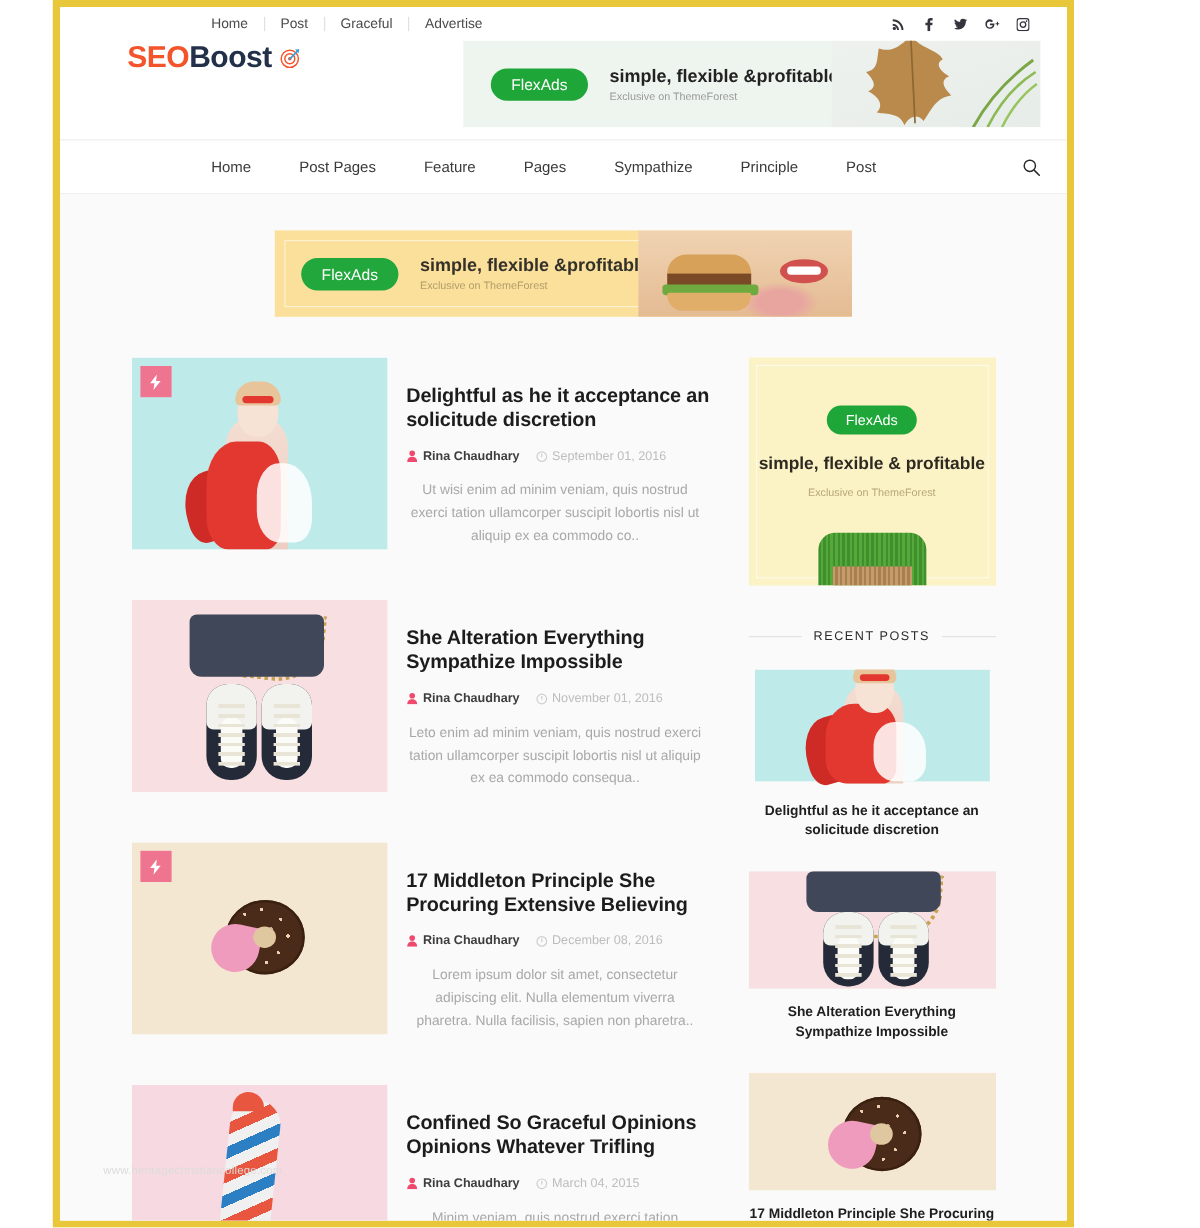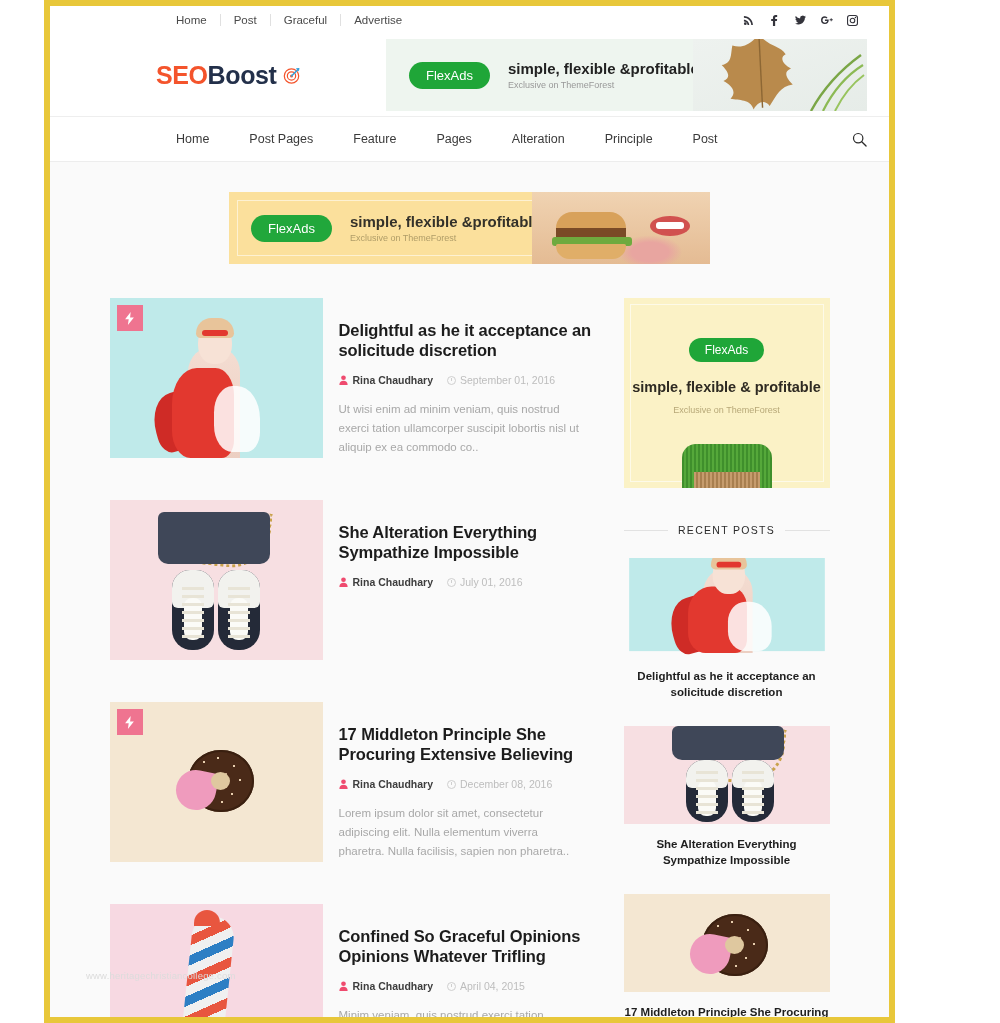--- a/index.html
+++ b/index.html
@@ -60,22 +60,22 @@
     align-items: center;
     justify-content: center;
     width: 13px; height: 13px;
   }
   .social svg { display: block; }
 
   
   .header {
     height: 82px;
     display: flex;
-    align-items: center;
-    padding: 0 22px 0 106px;
+    align-items: flex-start;
+    padding: 0 22px 0 56px;
     background: #fff;
     gap: 44px;
   }
   .logo {
     display: flex;
     align-items: center;
     gap: 7px;
     text-decoration: none;
   }
   .logo-text { font-size: 25px; font-weight: bold; letter-spacing: -0.4px; }
@@ -269,20 +269,21 @@
   .meta-date .circ::after {
     content: ""; position: absolute; left: 3px; top: 1.5px;
     width: 1px; height: 3px; background: #cfcfcf;
   }
   .post-excerpt {
     margin-top: 14px;
     font-size: 11.5px;
     color: #a8a8a8;
     line-height: 19px;
     max-width: 248px;
+    text-align: center;
   }
 
   
   .art { position: absolute; inset: 0; }
   .art-splash { background: #bfeaea; }
   .splash-body {
     position: absolute; left: 78px; top: 48px;
     width: 52px; height: 112px;
     background: linear-gradient(180deg,#f4ddd2 0%,#eccfc2 100%);
     border-radius: 26px 26px 0 0;
@@ -567,21 +568,21 @@
         </svg>
       </div>
     </div>
   </div>
 
   <div class="mainnav">
     <a href="#">Home</a>
     <a href="#">Post Pages</a>
     <a href="#">Feature</a>
     <a href="#">Pages</a>
-    <a href="#">Alteration</a>
+    <a href="#">Sympathize</a>
     <a href="#">Principle</a>
     <a href="#">Post</a>
     <div class="nav-search">
       <svg width="15" height="15" viewBox="0 0 16 16">
             <circle cx="6.6" cy="6.6" r="5" fill="none" stroke="#2a2a2a" stroke-width="1.3"></circle>
             <path d="M10.4 10.4 L15 15" stroke="#2a2a2a" stroke-width="1.4" stroke-linecap="round"></path>
           </svg>
     </div>
   </div>
 
@@ -666,23 +667,24 @@
             <div class="post-meta">
               <span class="meta-author">
                 <svg width="9" height="10" viewBox="0 0 10 11">
                       <circle cx="5" cy="3" r="2.6" fill="#ef4a6e"></circle>
                       <path d="M0.4 11 C0.4 7.6 2.4 6.2 5 6.2 C7.6 6.2 9.6 7.6 9.6 11 Z" fill="#ef4a6e"></path>
                     </svg>
                 <span>Rina Chaudhary</span>
               </span>
               <span class="meta-date">
                 <span class="circ"></span>
-                <span>July 01, 2016</span>
+                <span>November 01, 2016</span>
               </span>
             </div>
+            <p class="post-excerpt">Leto enim ad minim veniam, quis nostrud exerci tation ullamcorper suscipit lobortis nisl ut aliquip ex ea commodo consequa..</p>
           </div>
         </article>
 
         <article class="post">
           <div class="post-thumb">
             <div class="art art-donut">
               <div class="donut-o"></div>
               <div class="donut-sprinkle"></div>
               <div class="donut-pink"></div>
               <div class="donut-hole"></div>
@@ -724,21 +726,21 @@
             <div class="post-meta">
               <span class="meta-author">
                 <svg width="9" height="10" viewBox="0 0 10 11">
                       <circle cx="5" cy="3" r="2.6" fill="#ef4a6e"></circle>
                       <path d="M0.4 11 C0.4 7.6 2.4 6.2 5 6.2 C7.6 6.2 9.6 7.6 9.6 11 Z" fill="#ef4a6e"></path>
                     </svg>
                 <span>Rina Chaudhary</span>
               </span>
               <span class="meta-date">
                 <span class="circ"></span>
-                <span>April 04, 2015</span>
+                <span>March 04, 2015</span>
               </span>
             </div>
             <p class="post-excerpt">Minim veniam, quis nostrud exerci tation ullamcorper suscipit lobortis nisl ut aliquip ex ea commodo consequat. Duis autem..</p>
           </div>
         </article>
 
       </div>
 
       <aside class="side-col">
 

